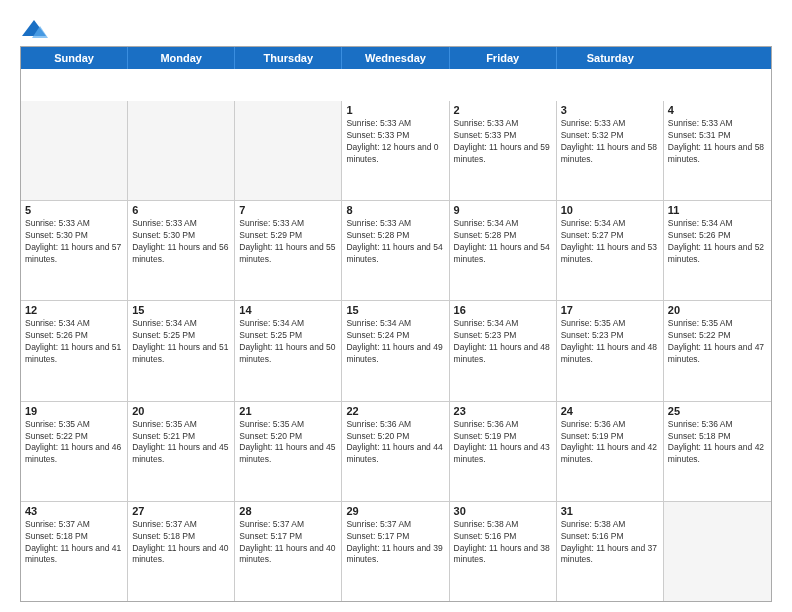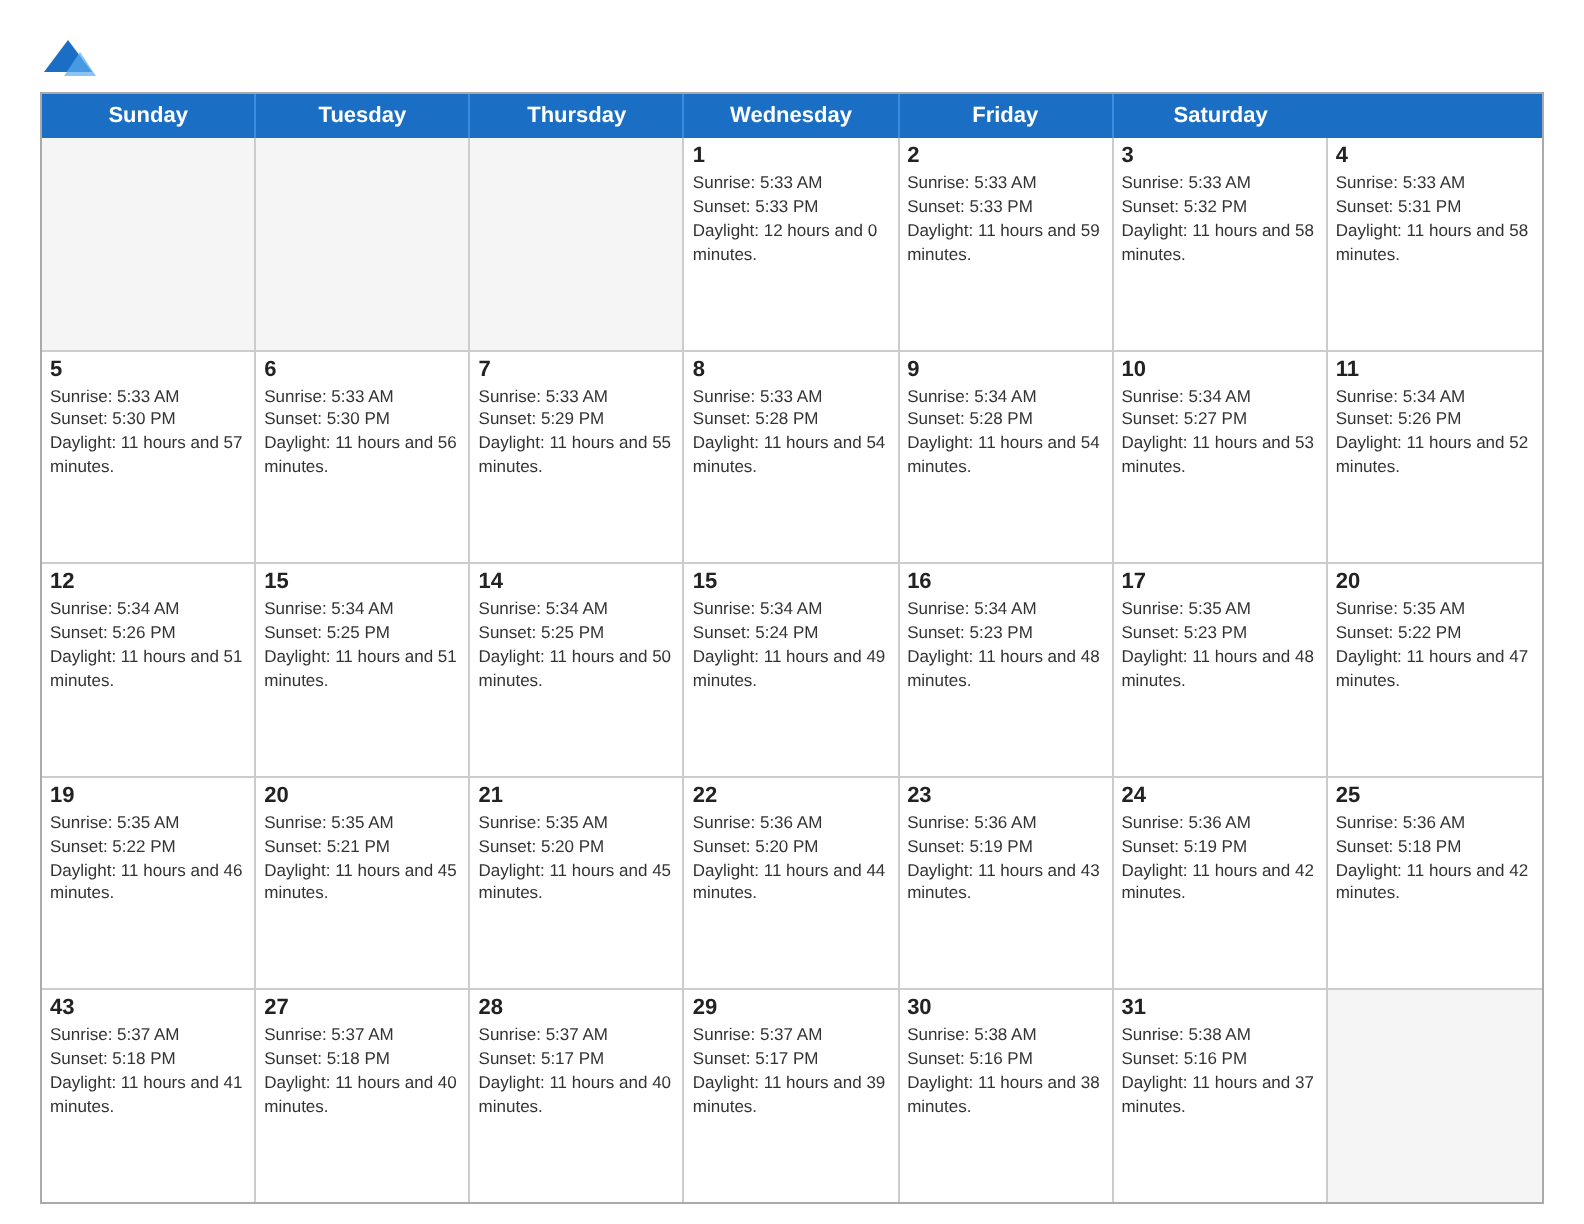--- a/index.html
+++ b/index.html
@@ -44,20 +44,21 @@
     .location-title {
       font-size: 14px;
       color: #333;
       margin-top: 2px;
     }
     .calendar {
       flex: 1;
       display: flex;
       flex-direction: column;
       border: 1px solid #aaa;
+      gap: 32px;
     }
     .cal-header-row {
       display: grid;
       grid-template-columns: repeat(7, 1fr);
       background: #1a6fc4;
     }
     .cal-header-cell {
       color: #fff;
       font-size: 11px;
       font-weight: bold;
@@ -119,21 +120,21 @@
     </div>
     <div class="title-block">
       <div class="month-title"></div>
       <div class="location-title"></div>
     </div>
   </div>
 
   <div class="calendar">
     <div class="cal-header-row">
       <div class="cal-header-cell">Sunday</div>
-      <div class="cal-header-cell">Tuesday</div>
+      <div class="cal-header-cell">Monday</div>
       <div class="cal-header-cell">Thursday</div>
       <div class="cal-header-cell">Wednesday</div>
       <div class="cal-header-cell">Friday</div>
       <div class="cal-header-cell">Saturday</div>
     </div>
     <div class="cal-body" id="cal-body">
     <div class="cal-row">
           <div class="cal-cell empty"></div>
           <div class="cal-cell empty"></div>
           <div class="cal-cell empty"></div>

